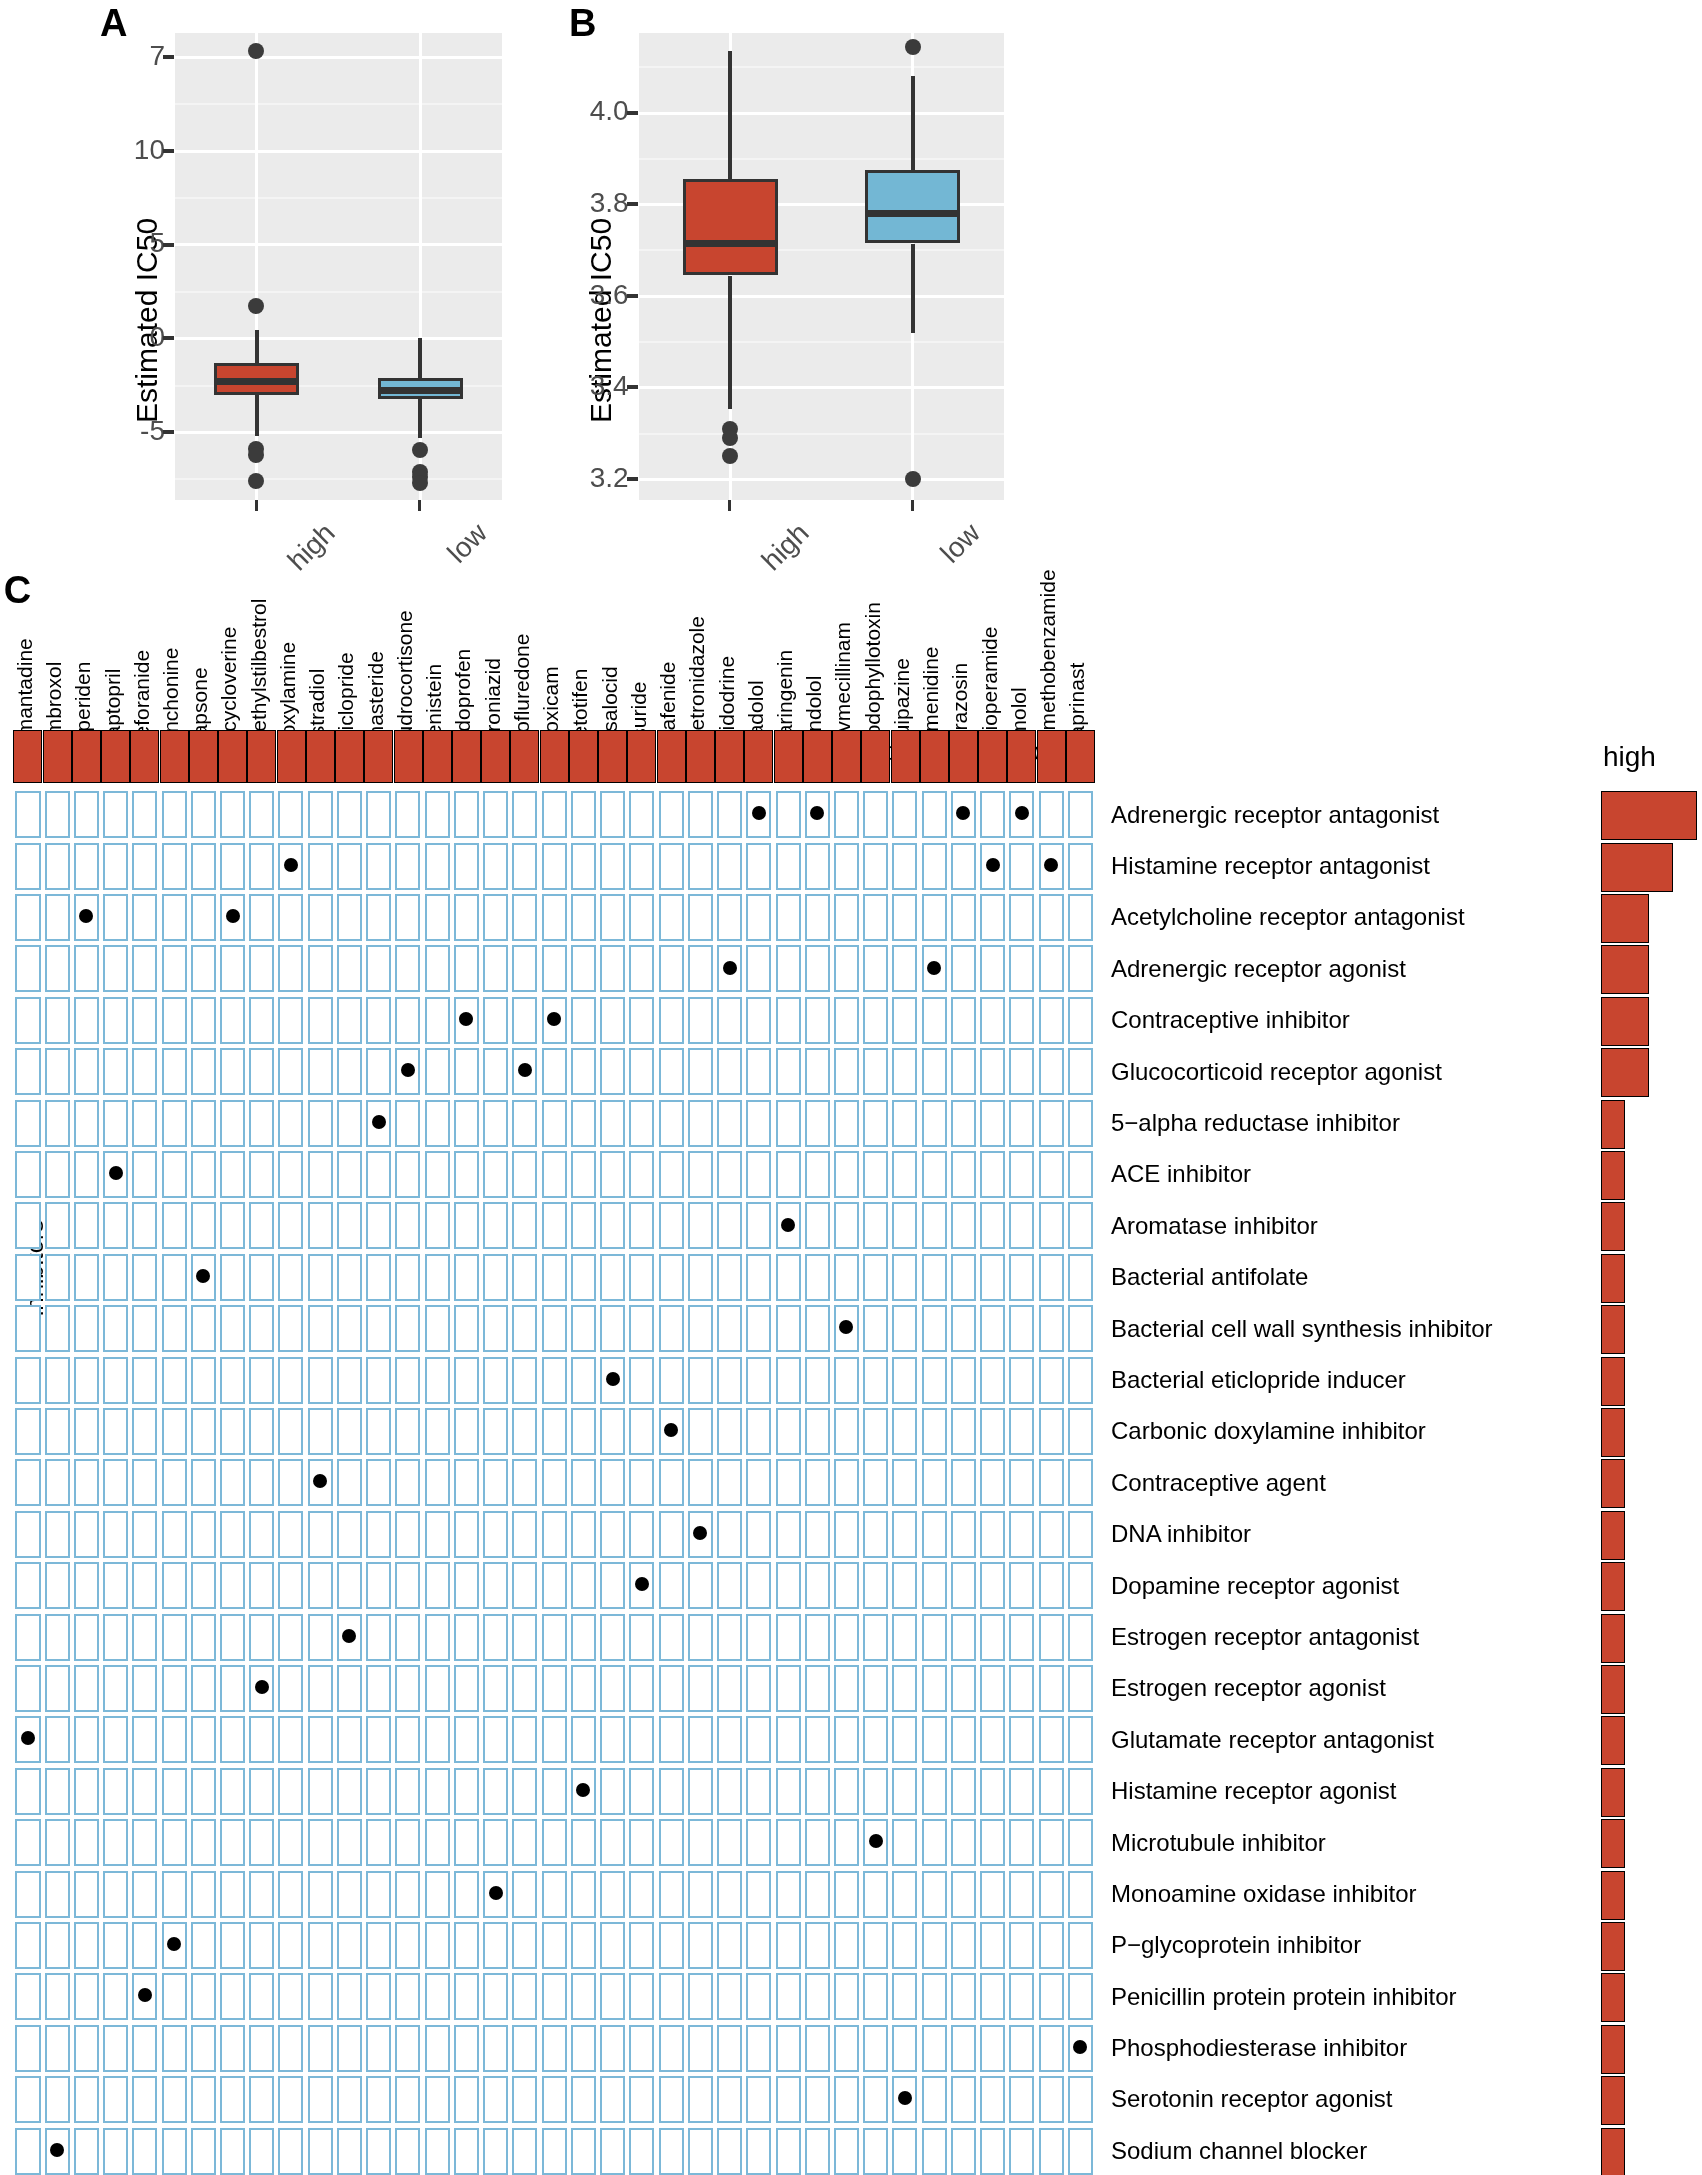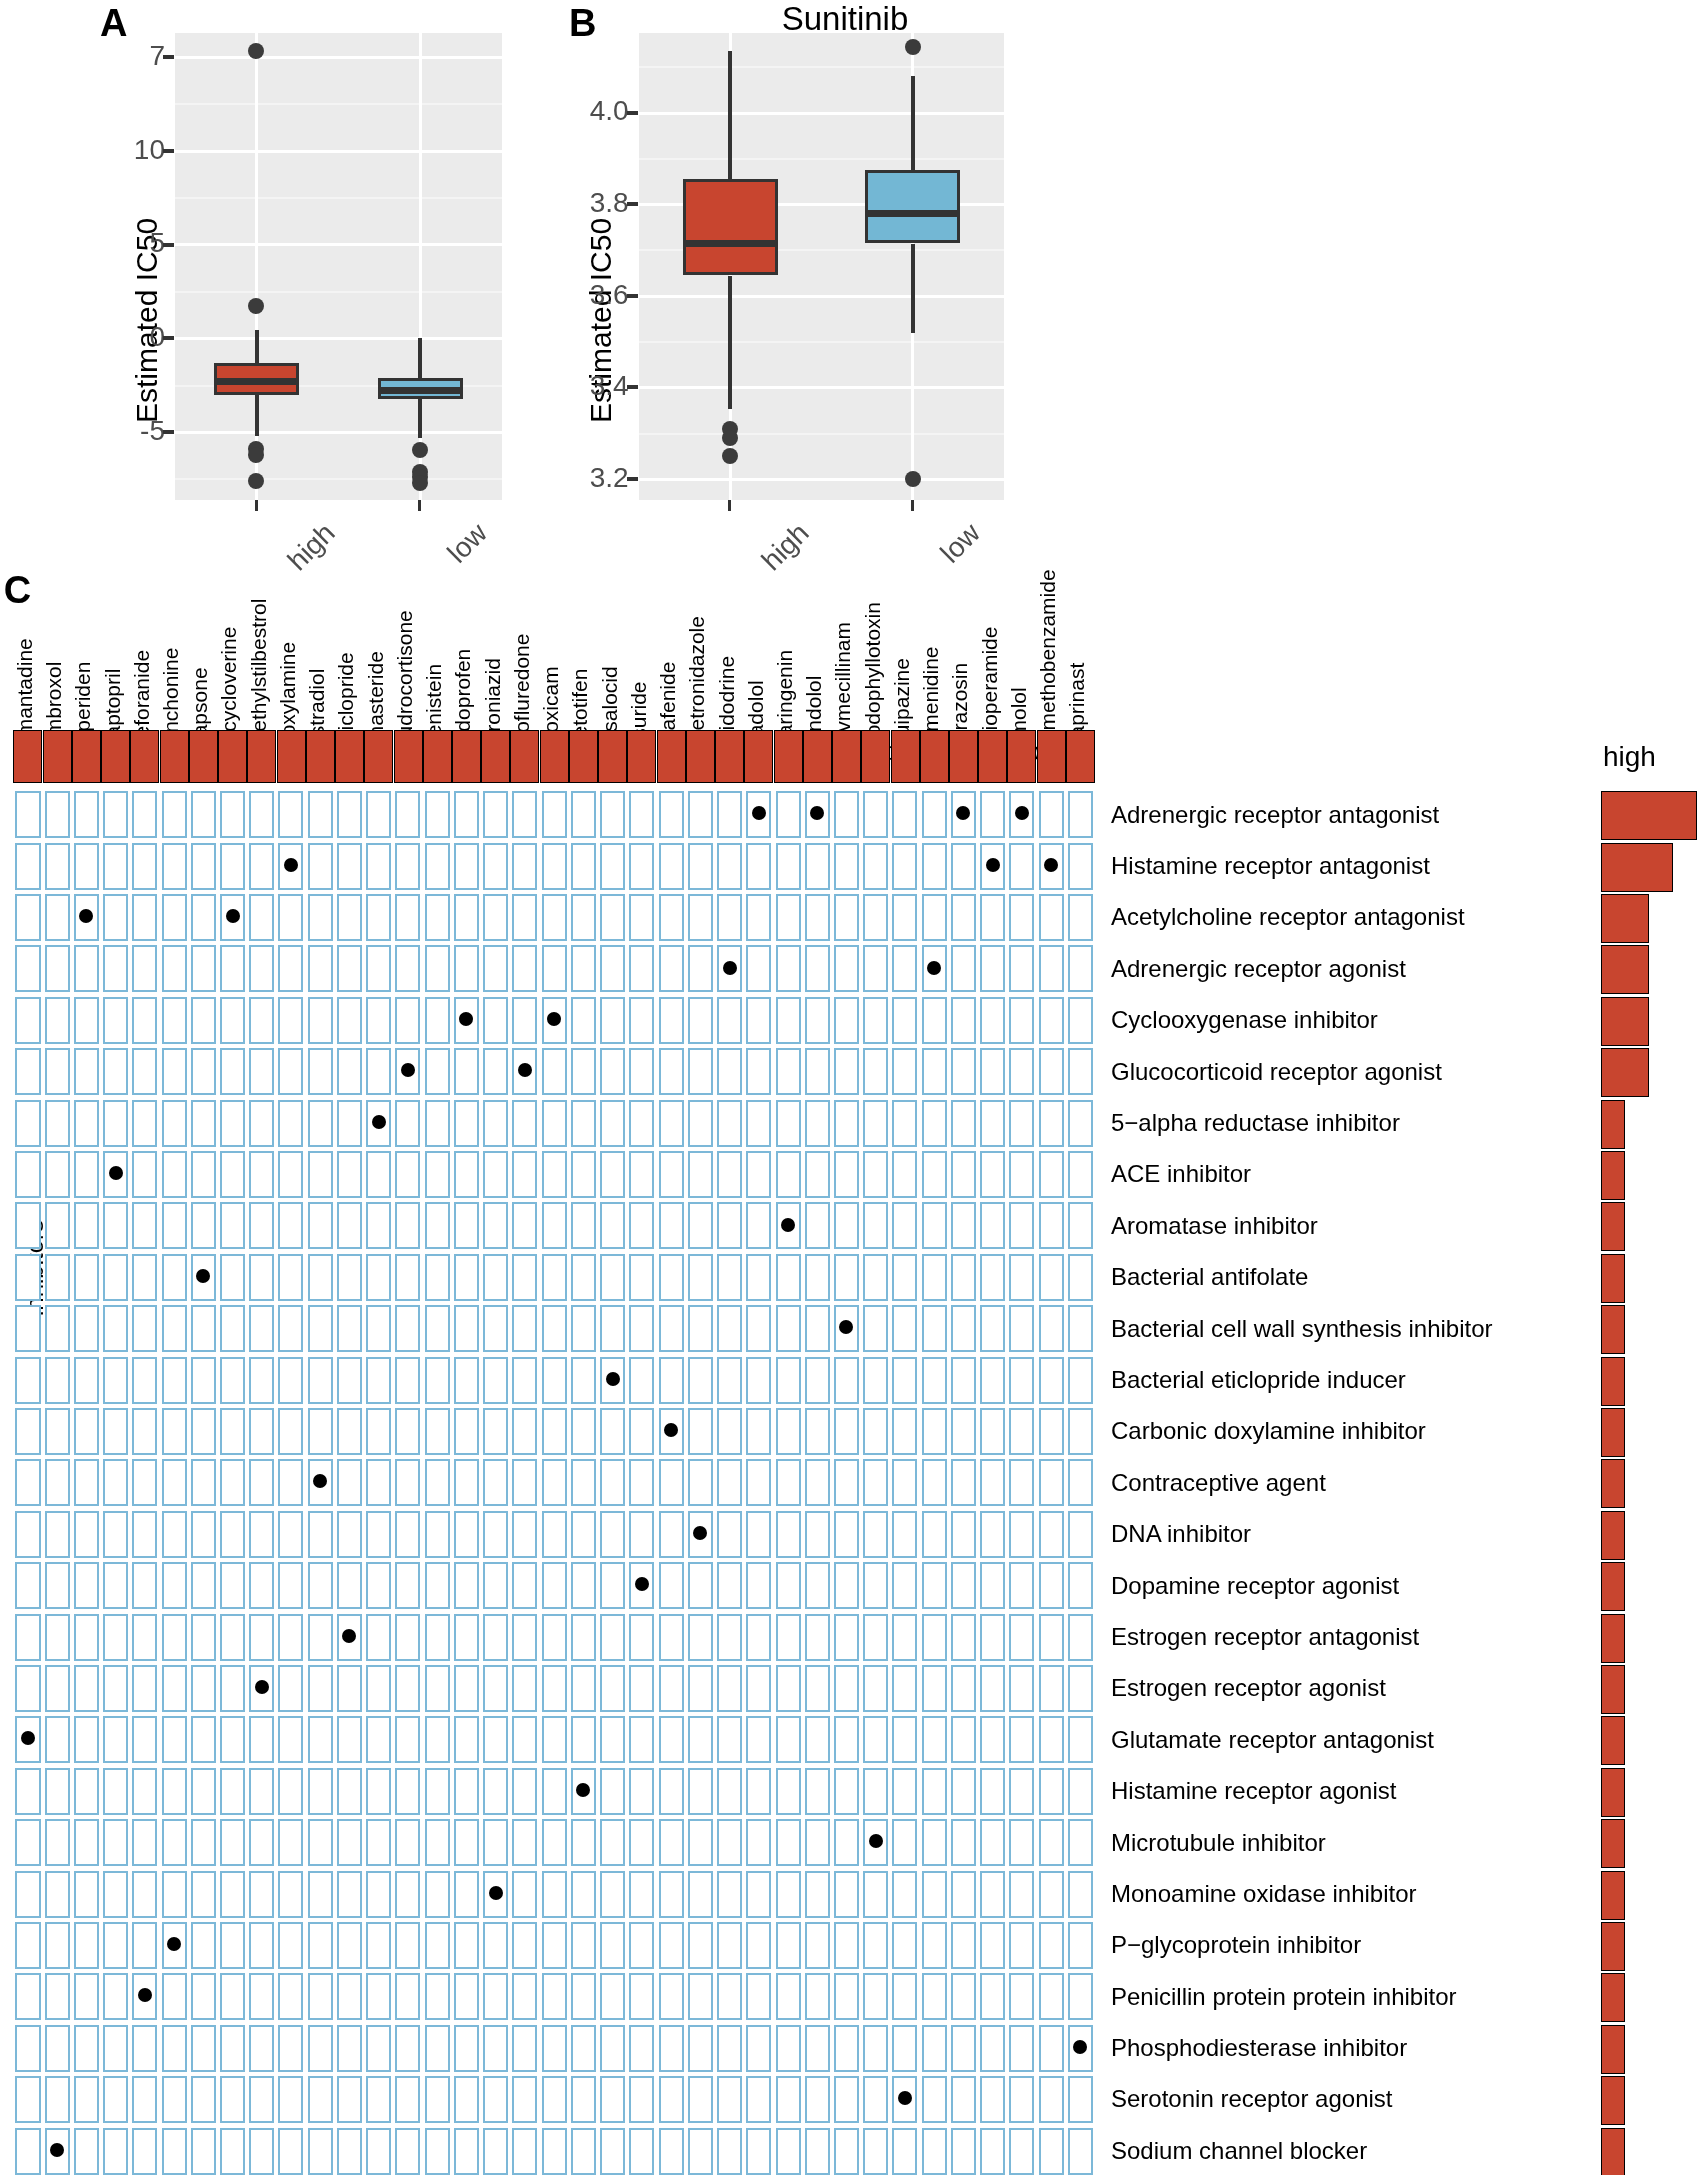--- a/index.html
+++ b/index.html
@@ -92,21 +92,20 @@
     <div class="ytick" style="left: 104px; width: 61px; top: 40px;">7</div>
     <div class="ytickmark" style="left: 163px; top: 55px;"></div>
     <div class="xtickmark" style="left: 255px; top: 500px;"></div>
     <div class="xtick" style="left: 266px; top: 517px;">high</div>
     <div class="xtickmark" style="left: 418px; top: 500px;"></div>
     <div class="xtick" style="left: 429px; top: 517px;">low</div>
   </div>
 
 <div class="panel-letter" style="left:569px;top:1.9px;">B</div>
 <div class="bp-panel" id="panelB" style="left:557px;top:0px;width:576px;height:557px;">
-  <div class="bp-title" style="left:0;width:576px;">Sunitinib</div>
   <div class="bp-ylab" style="left:27px;top:423px;">Estimated IC50</div>
   <div class="plotarea" id="areaB" style="left:82px;top:33px;width:365px;height:467px;">
       <div class="gridmin" style="top: 400px;"></div>
       <div class="gridmin" style="top: 308px;"></div>
       <div class="gridmin" style="top: 216px;"></div>
       <div class="gridmin" style="top: 125px;"></div>
       <div class="gridmin" style="top: 33px;"></div>
       <div class="gridmaj" style="top: 445px;"></div>
       <div class="gridmaj" style="top: 353px;"></div>
       <div class="gridmaj" style="top: 262px;"></div>
@@ -422,21 +421,21 @@
     <div class="cell" style="left: 863px; top: 421px; width: 25.4px; height: 47px;"></div>
     <div class="cell" style="left: 892px; top: 421px; width: 25.4px; height: 47px;"></div>
     <div class="cell" style="left: 922px; top: 421px; width: 25.4px; height: 47px;"></div>
     <div class="cell" style="left: 951px; top: 421px; width: 25.4px; height: 47px;"></div>
     <div class="cell" style="left: 980px; top: 421px; width: 25.4px; height: 47px;"></div>
     <div class="cell" style="left: 1009px; top: 421px; width: 25.4px; height: 47px;"></div>
     <div class="cell" style="left: 1039px; top: 421px; width: 25.4px; height: 47px;"></div>
     <div class="cell" style="left: 1068px; top: 421px; width: 25.4px; height: 47px;"></div>
     <div class="dot" style="left: 459px; top: 436px;"></div>
     <div class="dot" style="left: 547px; top: 436px;"></div>
-    <div class="rowlabel" style="left: 1111px; top: 430px;">Cyclooxygenase inhibitor</div>
+    <div class="rowlabel" style="left: 1111px; top: 430px;">Contraceptive inhibitor</div>
     <div class="countbar" style="left: 1601px; top: 421px; width: 48px; height: 49px;"></div>
     <div class="cell" style="left: 15.4px; top: 472px; width: 25.4px; height: 47px;"></div>
     <div class="cell" style="left: 45px; top: 472px; width: 25.4px; height: 47px;"></div>
     <div class="cell" style="left: 74px; top: 472px; width: 25.4px; height: 47px;"></div>
     <div class="cell" style="left: 103px; top: 472px; width: 25.4px; height: 47px;"></div>
     <div class="cell" style="left: 132px; top: 472px; width: 25.4px; height: 47px;"></div>
     <div class="cell" style="left: 162px; top: 472px; width: 25.4px; height: 47px;"></div>
     <div class="cell" style="left: 191px; top: 472px; width: 25.4px; height: 47px;"></div>
     <div class="cell" style="left: 220px; top: 472px; width: 25.4px; height: 47px;"></div>
     <div class="cell" style="left: 249px; top: 472px; width: 25.4px; height: 47px;"></div>

